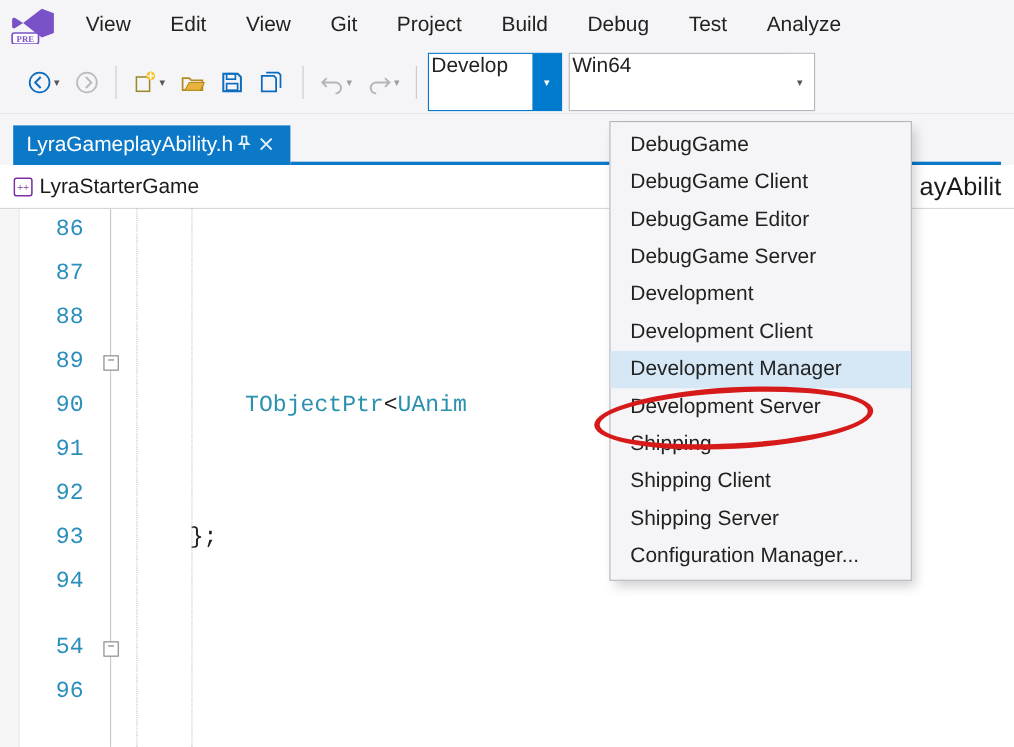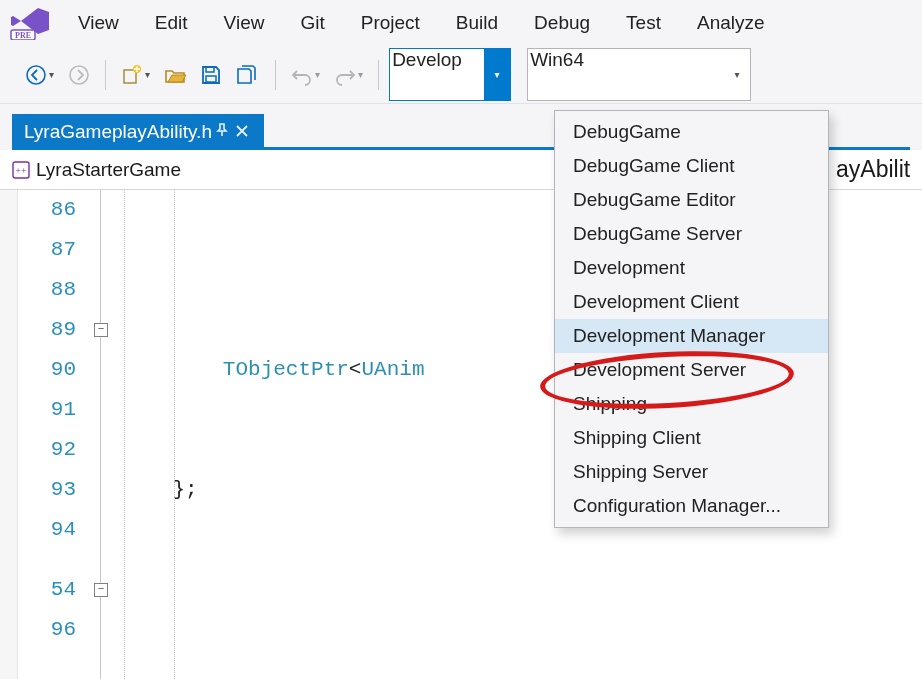--- a/index.html
+++ b/index.html
@@ -317,21 +317,21 @@
     <span class="tb-chevron">▾</span>
   </div>
   <div class="tb-sep"></div>
 
   <div class="combo active" style="width:122px">
     <span class="combo-text">Develop</span>
     <span class="combo-btn">
         <span class="tri">▾</span>
       </span>
   </div>
-  <div class="combo" style="width:224px; margin-left:12px">
+  <div class="combo" style="width:224px; margin-left:2px">
     <span class="combo-text">Win64</span>
     <span class="combo-btn">
         <span class="tri">▾</span>
       </span>
   </div>
 </div>
 
 <div class="tabstrip">
   <div class="doc-tab">
     <span>LyraGameplayAbility.h</span>

